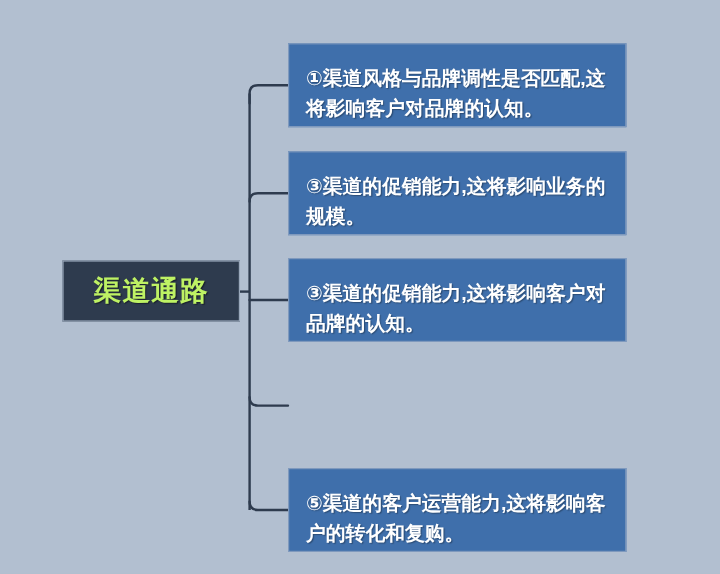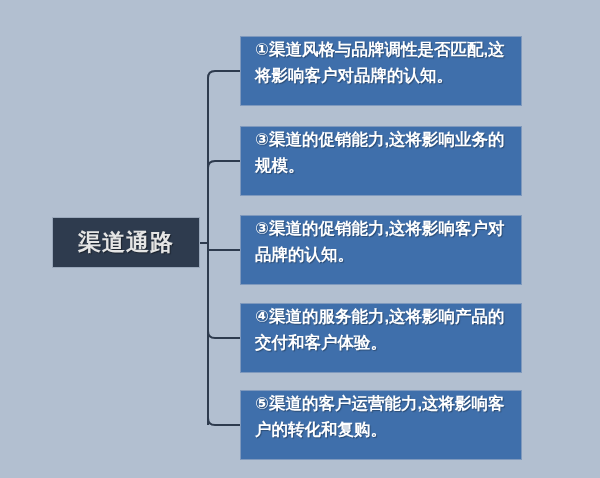--- a/index.html
+++ b/index.html
@@ -36,37 +36,37 @@
     width: 148px;
     height: 51px;
     background: #2e3b4e;
     border: 1px solid #9aa8bb;
     box-sizing: border-box;
     display: flex;
     align-items: center;
     justify-content: center;
   }
   .root-label {
-    color: #e5e5e5;
+    color: #bef264;
     font-size: 23px;
     font-weight: bold;
     letter-spacing: 1px;
     text-shadow: 1px 1px 1px rgba(0,0,0,0.45);
     white-space: nowrap;
   }
   .leaf-node {
     position: absolute;
     left: 240px;
     width: 282px;
     height: 70px;
     background: #3f6fab;
     border: 1px solid #7f99bd;
     box-sizing: border-box;
     display: flex;
-    align-items: flex-start;
+    align-items: flex-end;
     padding: 0 14px;
   }
   .leaf-label {
     color: #ffffff;
     font-size: 16.5px;
     font-weight: bold;
     line-height: 1.55;
     letter-spacing: 0px;
     text-shadow: 1px 1px 1px rgba(0,0,0,0.32);
   }
@@ -107,21 +107,18 @@
   </div>
 
   <div class="leaf-node node-2">
     <span class="leaf-label">③渠道的促销能力,这将影响业务的规模。</span>
   </div>
 
   <div class="leaf-node node-3">
     <span class="leaf-label">③渠道的促销能力,这将影响客户对品牌的认知。</span>
   </div>
 
-  <div class="leaf-node node-4">
-    <span class="leaf-label">④渠道的服务能力,这将影响产品的交付和客户体验。</span>
-  </div>
 
   <div class="leaf-node node-5">
     <span class="leaf-label">⑤渠道的客户运营能力,这将影响客户的转化和复购。</span>
   </div>
 
 </div>
 
 </body></html>

